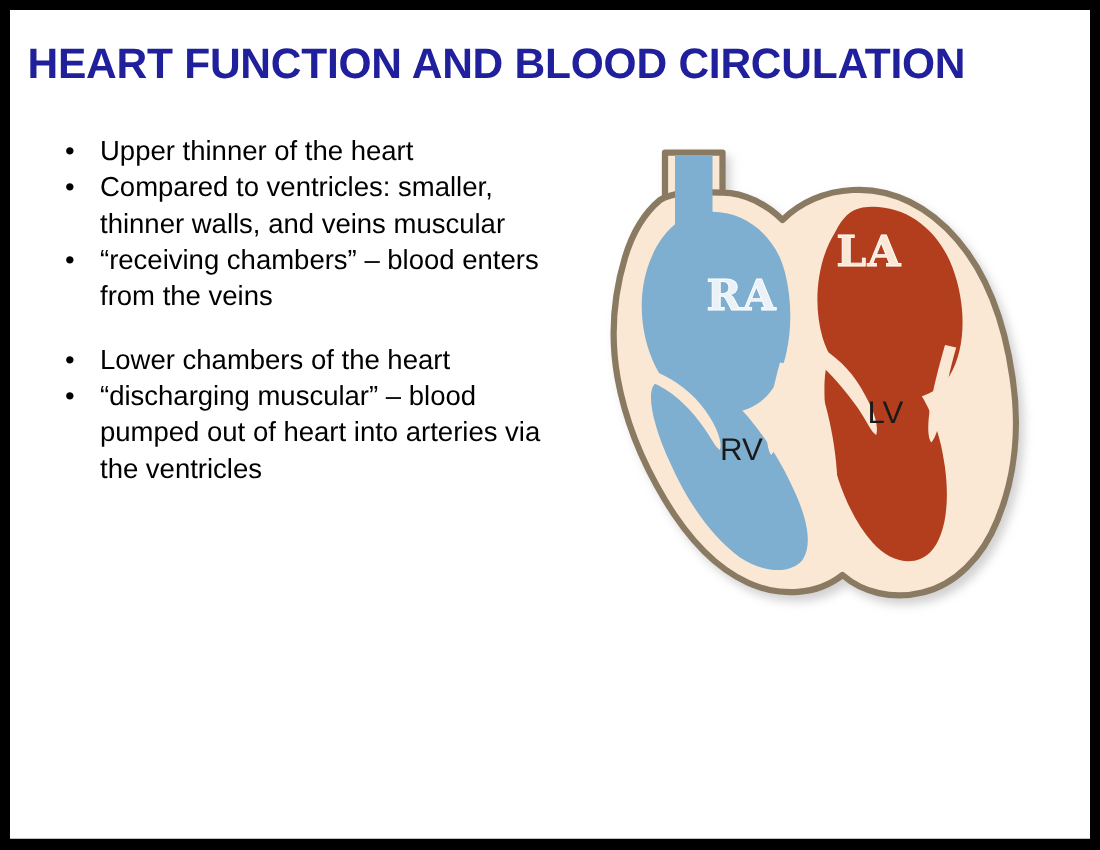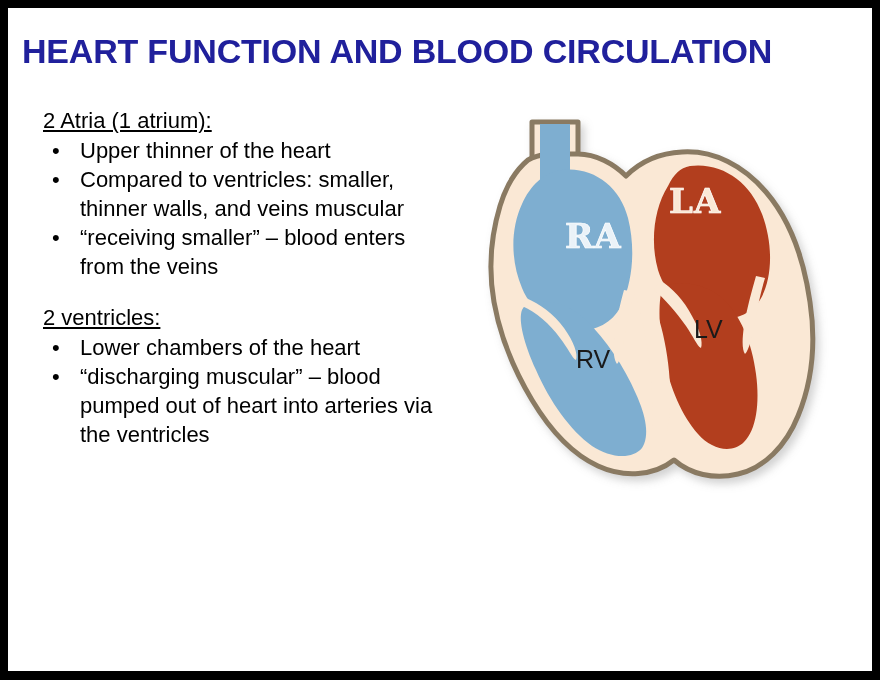--- a/index.html
+++ b/index.html
@@ -124,39 +124,37 @@
 <body>
 
 <div id="slide-frame" style="background: rgb(0, 0, 0);">
   <div id="slide-canvas" style="background: rgb(255, 255, 255);">
 
     <div id="slide-title" style="color: rgb(32, 32, 156);">HEART FUNCTION AND BLOOD CIRCULATION</div>
 
     <div id="body-column">
 
       <div class="section">
-        <div class="section-heading">2 Atria (1 atrium):</div>
         <ul class="bullets">
           <li>
             <span class="bullet-dot">•</span>
             <span class="bullet-text">Upper thinner of the heart</span>
           </li>
           <li>
             <span class="bullet-dot">•</span>
             <span class="bullet-text">Compared to ventricles: smaller, thinner walls, and veins muscular</span>
           </li>
           <li>
             <span class="bullet-dot">•</span>
-            <span class="bullet-text">“receiving smaller” – blood enters from the veins</span>
+            <span class="bullet-text">“receiving chambers” – blood enters from the veins</span>
           </li>
         </ul>
       </div>
 
       <div class="section">
-        <div class="section-heading">2 ventricles:</div>
         <ul class="bullets">
           <li>
             <span class="bullet-dot">•</span>
             <span class="bullet-text">Lower chambers of the heart</span>
           </li>
           <li>
             <span class="bullet-dot">•</span>
             <span class="bullet-text">“discharging muscular” – blood pumped out of heart into arteries via the ventricles</span>
           </li>
         </ul>

